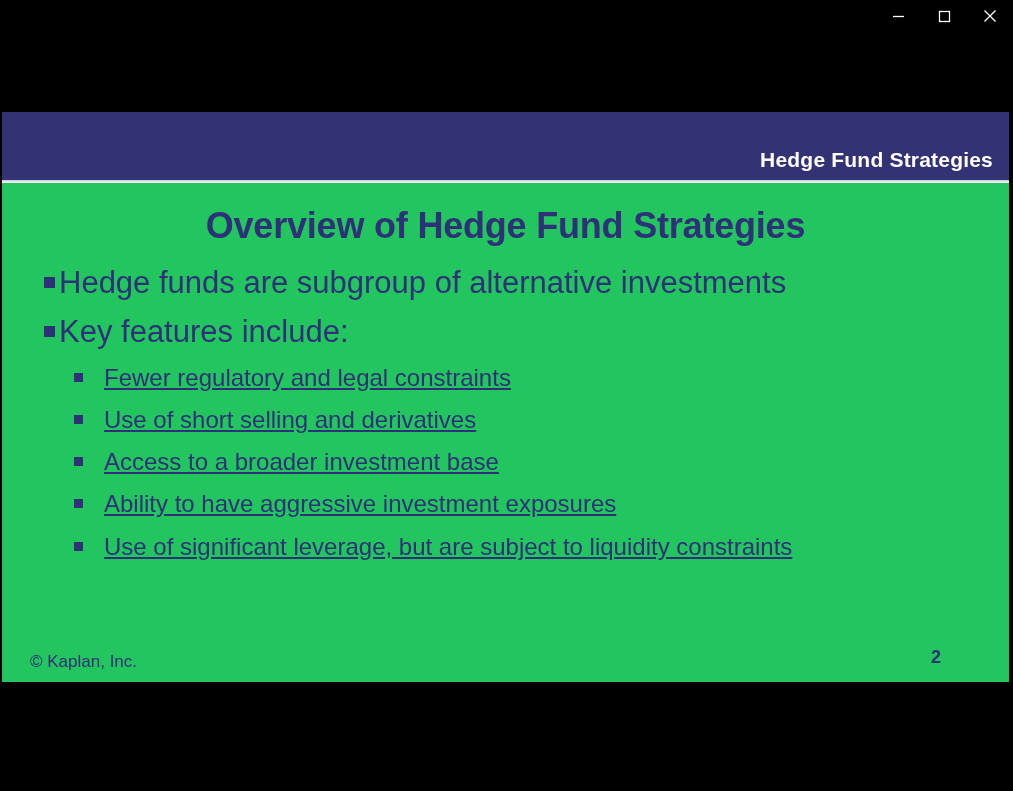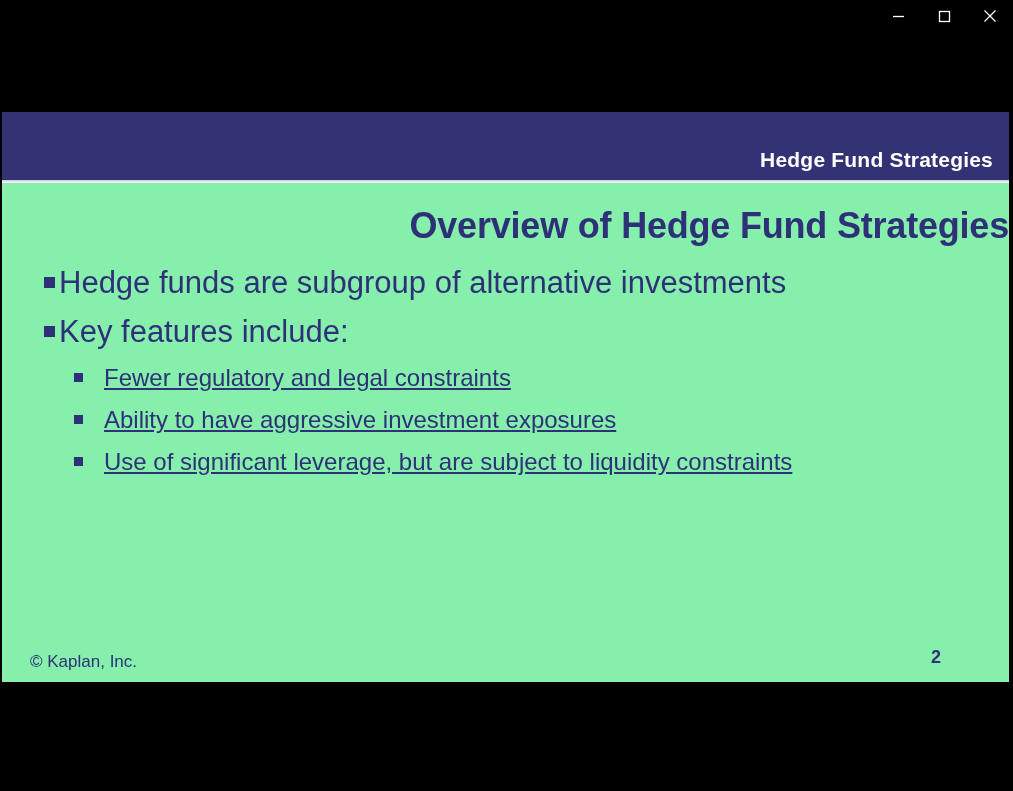--- a/index.html
+++ b/index.html
@@ -46,21 +46,21 @@
   }
   .win-btn svg { display: block; }
 
   
   #slide {
     position: absolute;
     left: 2px;
     top: 112px;
     width: 1007px;
     height: 570px;
-    background: #86efac;
+    background: #22c55e;
   }
 
   #slide-banner {
     position: absolute;
     left: 0;
     top: 0;
     width: 1007px;
     height: 68px;
     background: #333274;
     display: flex;
@@ -87,21 +87,21 @@
 
   #slide-body {
     position: absolute;
     left: 0;
     top: 71px;
     width: 1007px;
     height: 499px;
   }
 
   #slide-title {
-    text-align: right;
+    text-align: center;
     color: #2e3178;
     font-size: 36px;
     font-weight: bold;
     line-height: 1.05;
     margin: 0;
     padding-top: 24px;
     letter-spacing: -0.2px;
   }
 
   #bullet-list {
@@ -236,20 +236,25 @@
         <span class="marker"></span>
         <span>Key features include:</span>
 
         <ul class="sublist">
           <li class="bullet-l2">
             <span class="marker"></span>
             <span>Fewer regulatory and legal constraints</span>
           </li>
           <li class="bullet-l2">
             <span class="marker"></span>
+            <span>Use of short selling and derivatives</span>
+          </li>
+          <li class="bullet-l2">
+            <span class="marker"></span>
+            <span>Access to a broader investment base</span>
           </li>
           <li class="bullet-l2">
             <span class="marker"></span>
             <span>Ability to have aggressive investment exposures</span>
           </li>
           <li class="bullet-l2">
             <span class="marker"></span>
             <span>Use of significant leverage, but are subject to liquidity constraints</span>
           </li>
         </ul>

